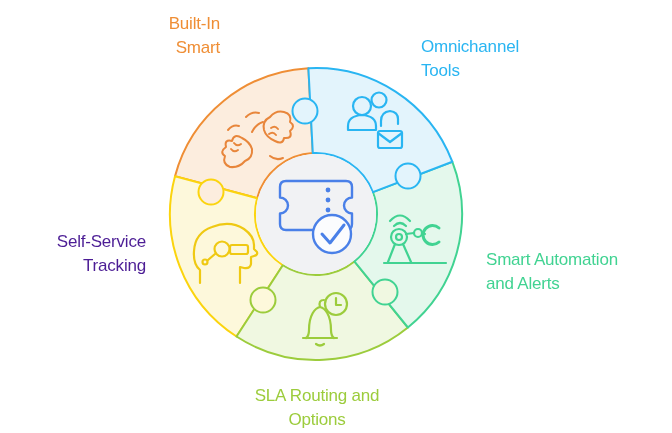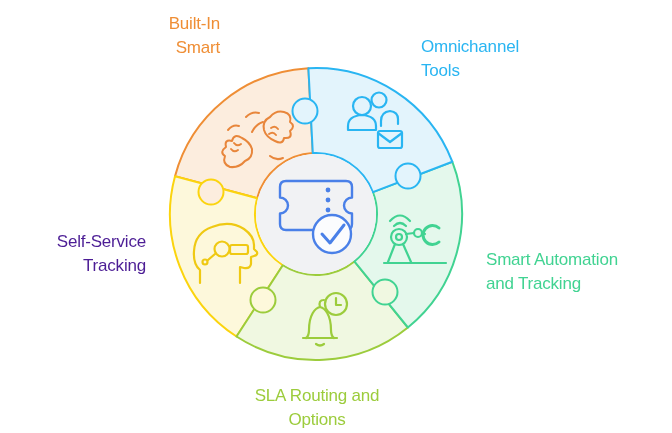--- a/index.html
+++ b/index.html
@@ -124,21 +124,21 @@
     <span>Smart</span>
   </div>
 
   <div class="seg-label lbl-inbox">
     <span>Omnichannel</span>
     <span>Tools</span>
   </div>
 
   <div class="seg-label lbl-auto">
     <span>Smart Automation</span>
-    <span>and Tracking</span>
+    <span>and Alerts</span>
   </div>
 
   <div class="seg-label lbl-sla">
     <span>SLA Routing and</span>
     <span>Options</span>
   </div>
 
   <div class="seg-label lbl-self">
     <span>Self-Service</span>
     <span>Tracking</span>

